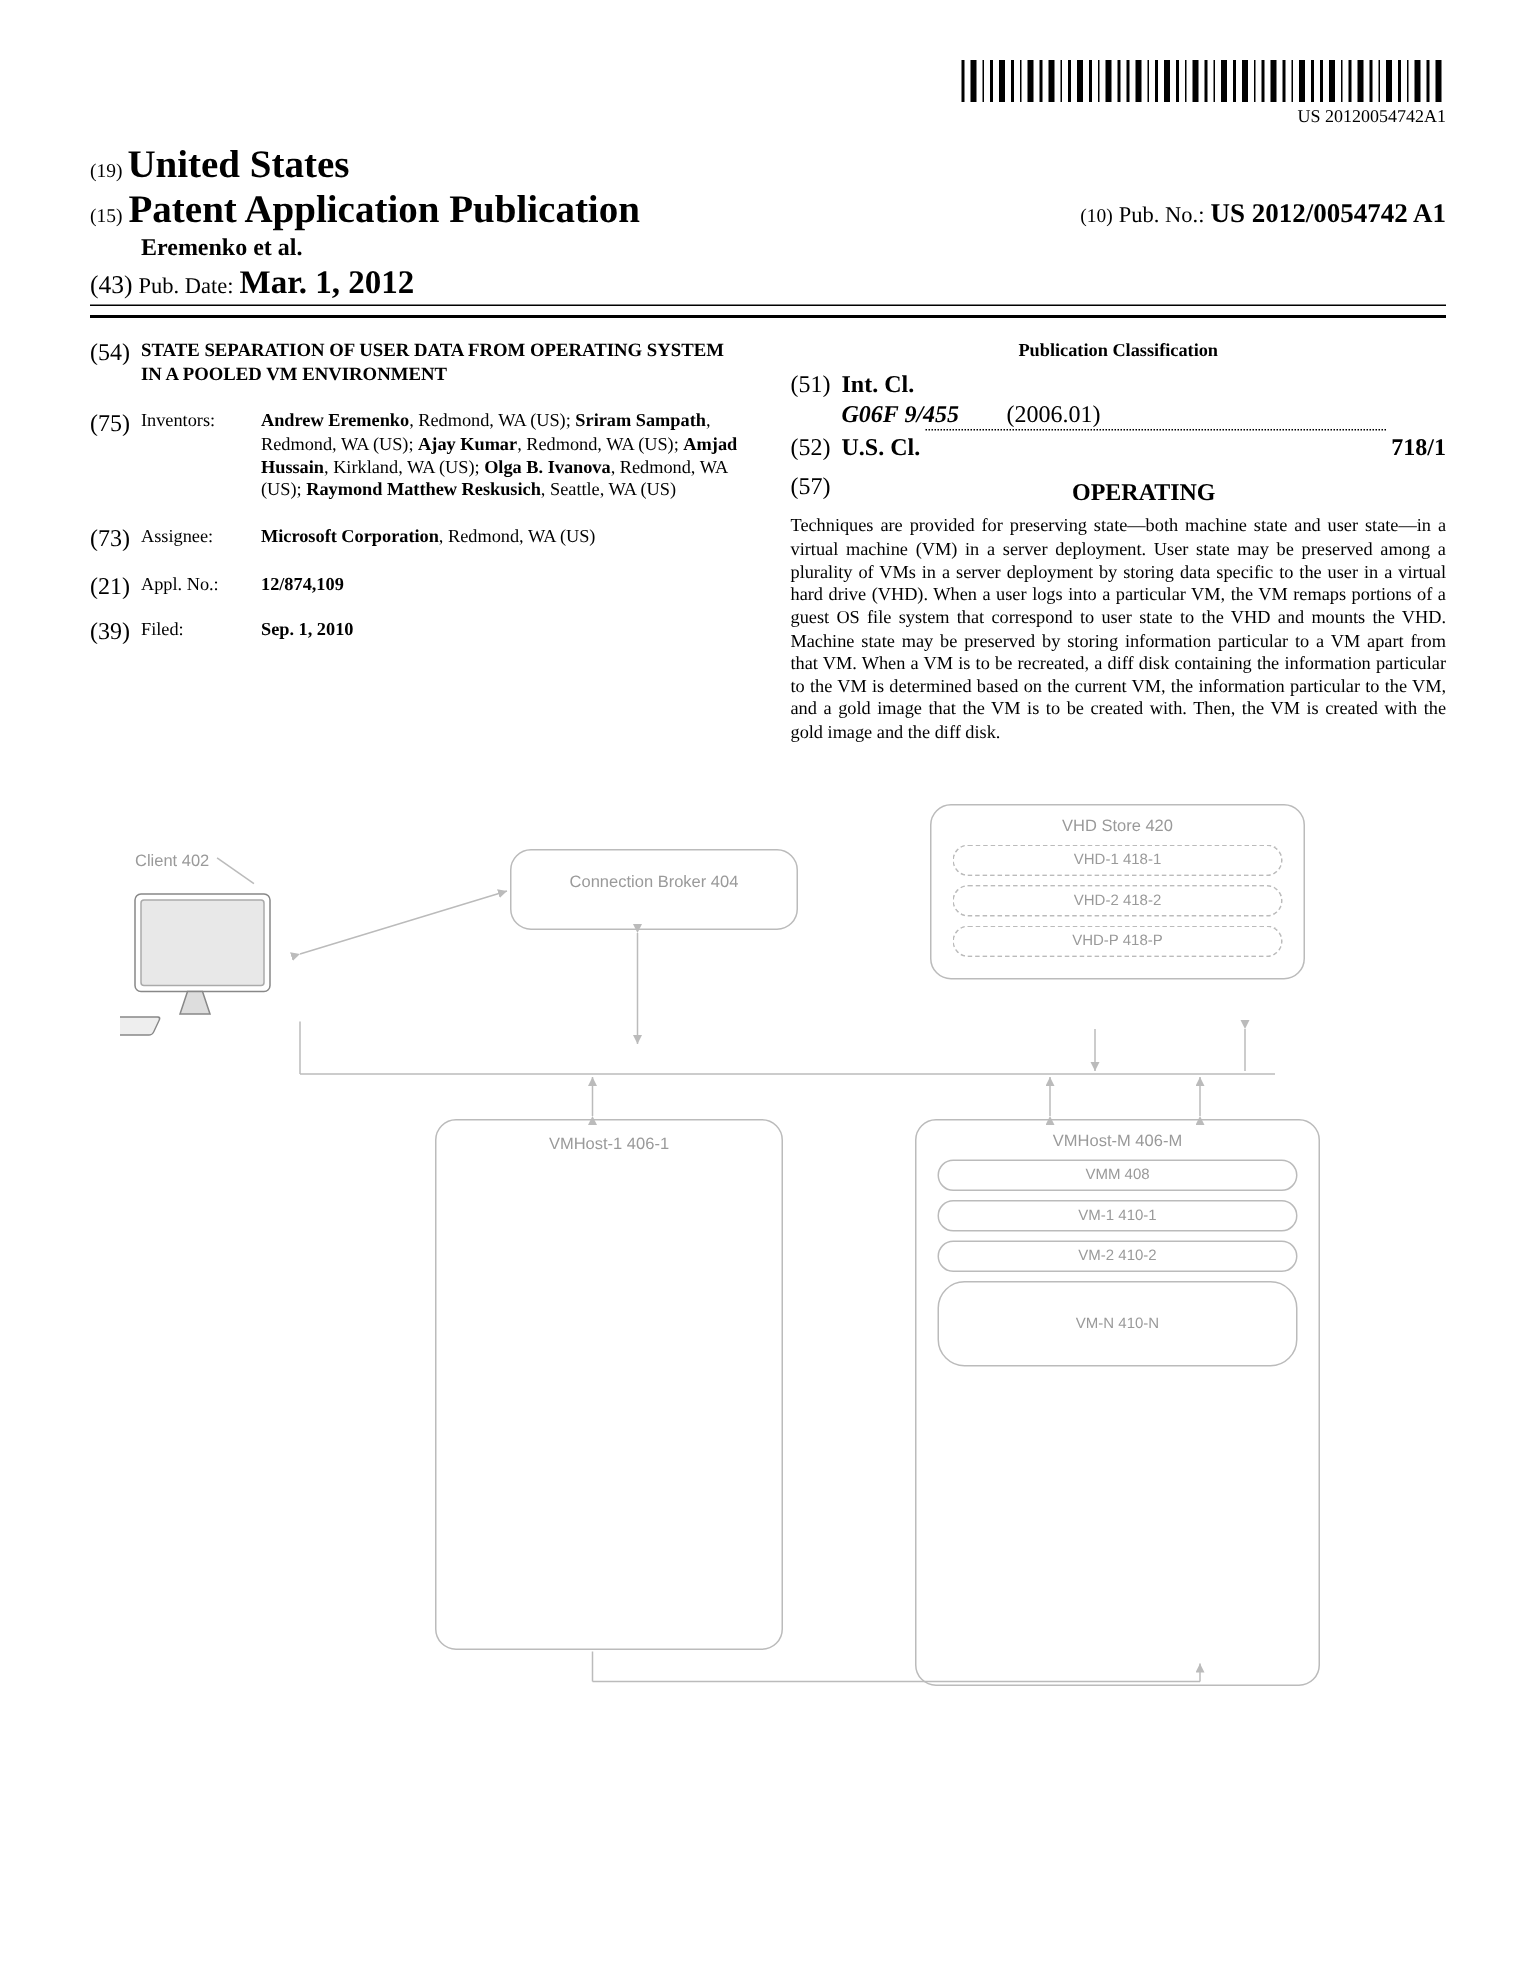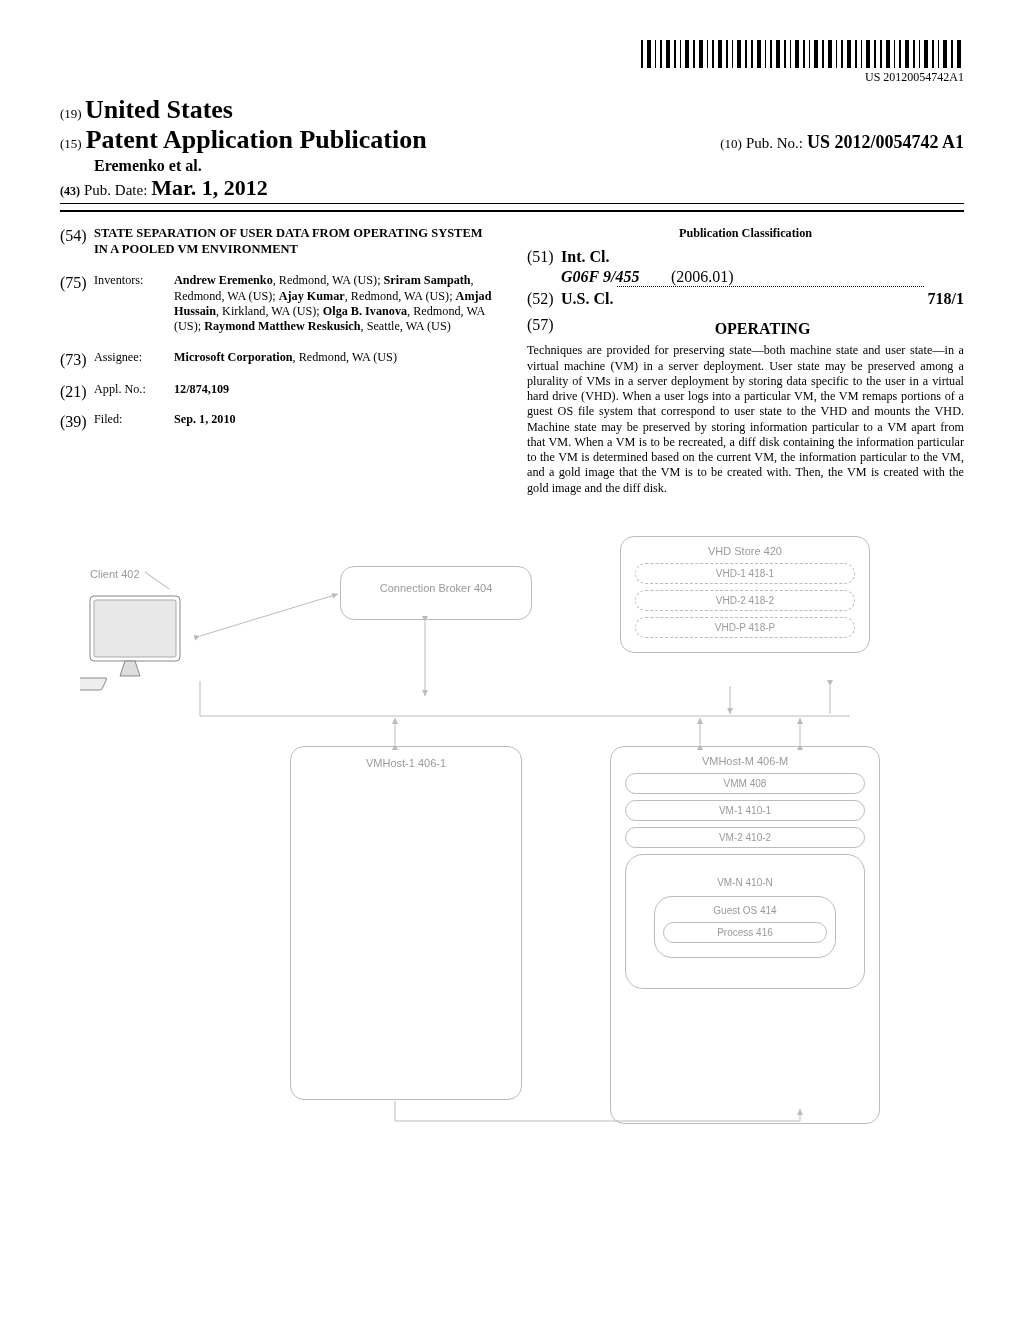--- a/index.html
+++ b/index.html
@@ -294,21 +294,21 @@
       </div>
       <div>
         <span style="font-size:13px">(10)</span>
         <span style="font-size:15px">Pub. No.:</span>
         <span class="pub-no">US 2012/0054742 A1</span>
       </div>
     </div>
     <div class="authors-line">
       <span style="margin-left:34px">Eremenko et al.</span>
       <span>
-        <span style="font-size:12px;font-weight:bold">(43)</span>
+        <span style="font-size:17px;font-weight:normal">(43)</span>
         <span style="font-size:15px;font-weight:normal">Pub. Date:</span>
         <span class="pub-date">Mar. 1, 2012</span>
       </span>
     </div>
   </div>
 
   <hr class="thin">
   <hr class="thick">
 
   <div class="two-col">
@@ -398,24 +398,20 @@
       <div style="margin-top:4px">VMHost-1 406-1</div>
     </div>
 
     <div class="box" style="left:550px;top:220px;width:240px;height:360px;padding:8px 14px">
       <div>VMHost-M 406-M</div>
       <div class="inner-box" style="border-style:solid">VMM 408</div>
       <div class="inner-box" style="border-style:solid">VM-1 410-1</div>
       <div class="inner-box" style="border-style:solid">VM-2 410-2</div>
       <div class="inner-box" style="border-style:solid;padding:22px">
         <div>VM-N 410-N</div>
-        <div class="inner-box" style="border-style:solid;margin:8px 6px;padding:8px">
-          <div>Guest OS 414</div>
-          <div class="inner-box" style="border-style:solid;margin-top:6px">Process 416</div>
-        </div>
       </div>
     </div>
 
     <svg style="position:absolute;left:0;top:0;width:100%;height:100%;pointer-events:none">
       <defs>
         <marker id="arr" markerWidth="8" markerHeight="8" refX="6" refY="3" orient="auto">
           <path d="M0,0 L6,3 L0,6 Z" fill="#bbb"></path>
         </marker>
       </defs>
 

